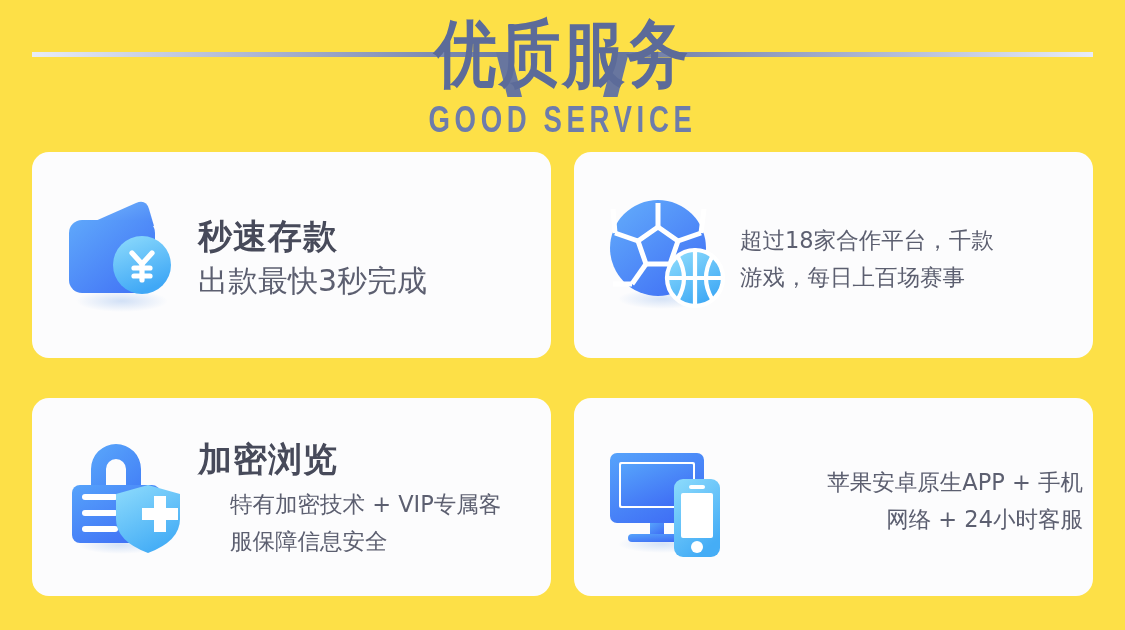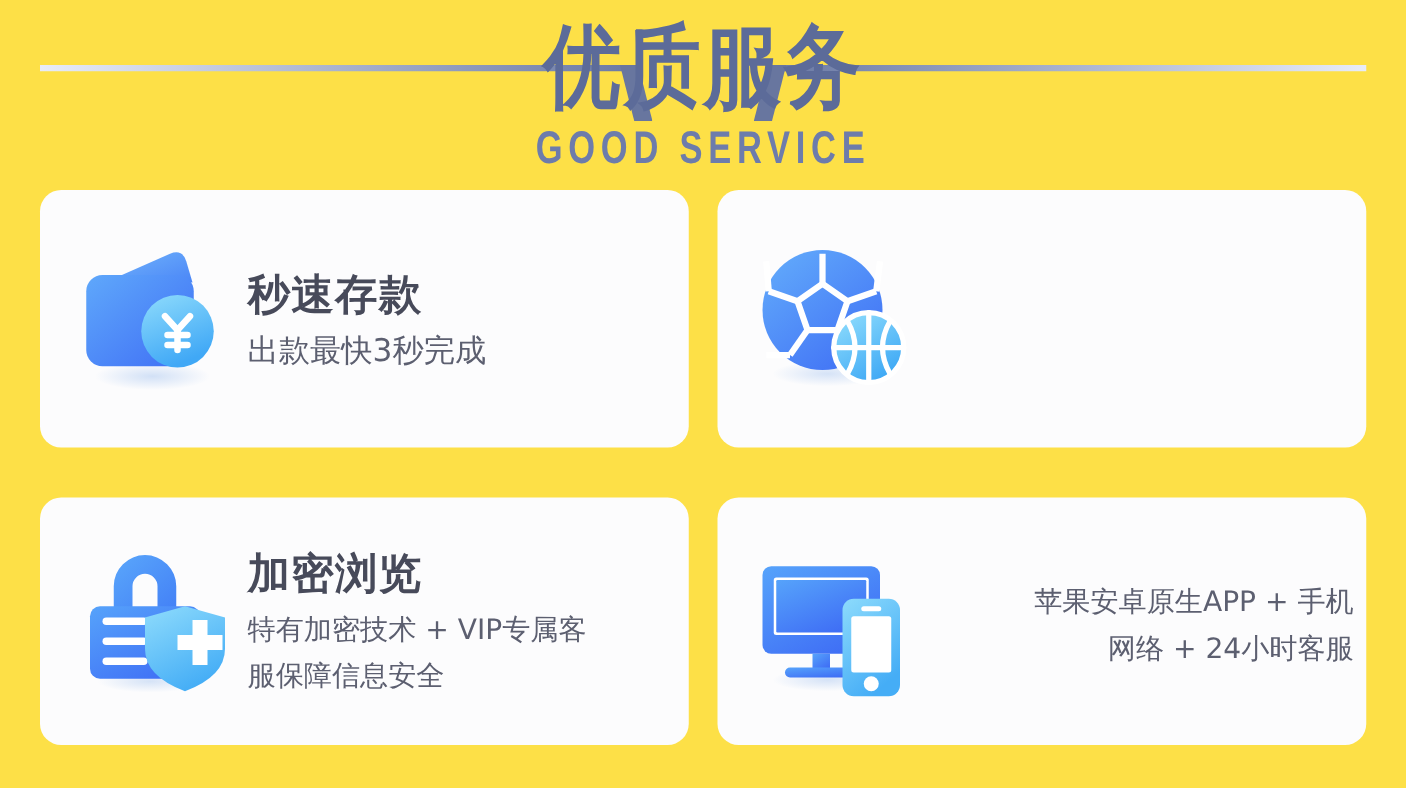--- a/index.html
+++ b/index.html
@@ -62,21 +62,21 @@
   }
   .texts { flex:1; padding-top:2px; }
   .c-title {
     font-family:"DejaVu Sans","Liberation Sans",sans-serif;
     font-size:34px; line-height:44px; font-weight:bold;
     color:#474a5a; letter-spacing:1px; white-space:nowrap;
   }
   .c-sub {
     margin-top:5px;
     font-family:"DejaVu Sans","Liberation Sans",sans-serif;
-    font-size:25px; line-height:35px; color:#5c5f70;
+    font-size:30px; line-height:35px; color:#5c5f70;
     letter-spacing:0px;
   }
   .card.tall .c-sub { font-size:22.5px; line-height:37px; }
 
   svg { display:block; overflow:visible; }
 </style>
 </head>
 <body>
 
 <div id="stage">
@@ -175,20 +175,22 @@
           <g fill="none" stroke="#ffffff" stroke-width="4.2" stroke-linecap="round">
             <circle cx="95" cy="89" r="28"></circle>
             <path d="M95 61 V117"></path>
             <path d="M67 89 H123"></path>
             <path d="M78 68 Q90 89 78 110"></path>
             <path d="M112 68 Q100 89 112 110"></path>
           </g>
         </svg>
       </div>
       <div class="texts">
+        <div class="c-sub" style="white-space: pre-line;">超过18家合作平台，千款
+游戏，每日上百场赛事</div>
       </div>
     </div>
 
     <div class="card tall">
       <div class="icon-wrap">
         <svg viewBox="0 0 132 132" width="132" height="132" aria-hidden="true">
           <defs>
             <linearGradient id="lg" x1="0" y1="0" x2="0.8" y2="1">
               <stop offset="0" stop-color="#56a3fb"></stop>
                 <stop offset="1" stop-color="#3f6ef5"></stop>
@@ -213,21 +215,21 @@
             <rect x="24" y="63" width="36" height="6" rx="3"></rect>
             <rect x="24" y="79" width="36" height="6" rx="3"></rect>
             <rect x="24" y="95" width="36" height="6" rx="3"></rect>
           </g>
           <path d="M90 54 L122 63 V88 q0 22 -32 34 Q58 110 58 88 V63 Z" fill="url(#shd)"></path>
           <path d="M84 77 h12 V65 h12 v12 h12 v12 h-12 v12 H96 V89 H84 Z" fill="#ffffff"></path>
         </svg>
       </div>
       <div class="texts">
         <div class="c-title">加密浏览</div>
-        <div class="c-sub" style="white-space: pre-line;">特有加密技术 + VIP专属客
+        <div class="c-sub" style="white-space: pre-line; margin-left: 32px;">特有加密技术 + VIP专属客
 服保障信息安全</div>
       </div>
     </div>
 
     <div class="card tall">
       <div class="icon-wrap">
         <svg viewBox="0 0 132 132" width="132" height="132" aria-hidden="true">
           <defs>
             <linearGradient id="mg" x1="0" y1="0" x2="0.7" y2="1">
               <stop offset="0" stop-color="#56a3fb"></stop>

